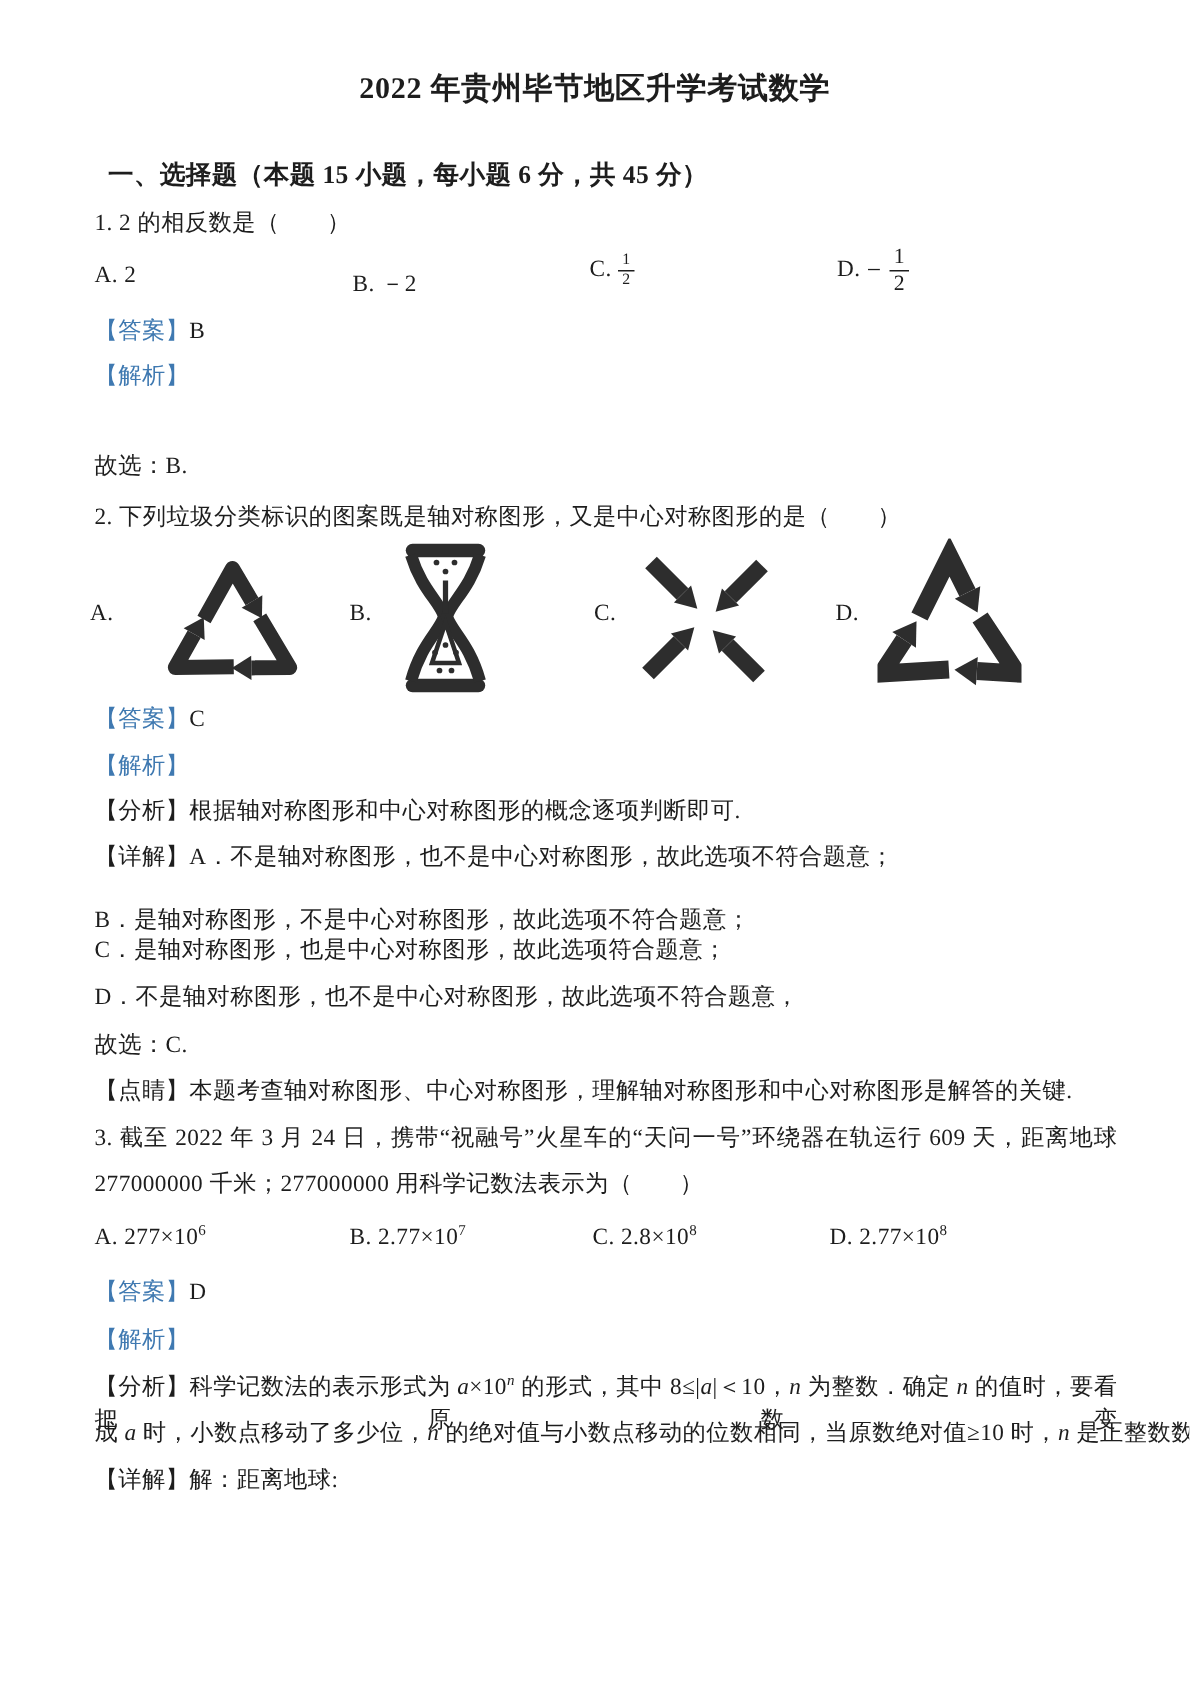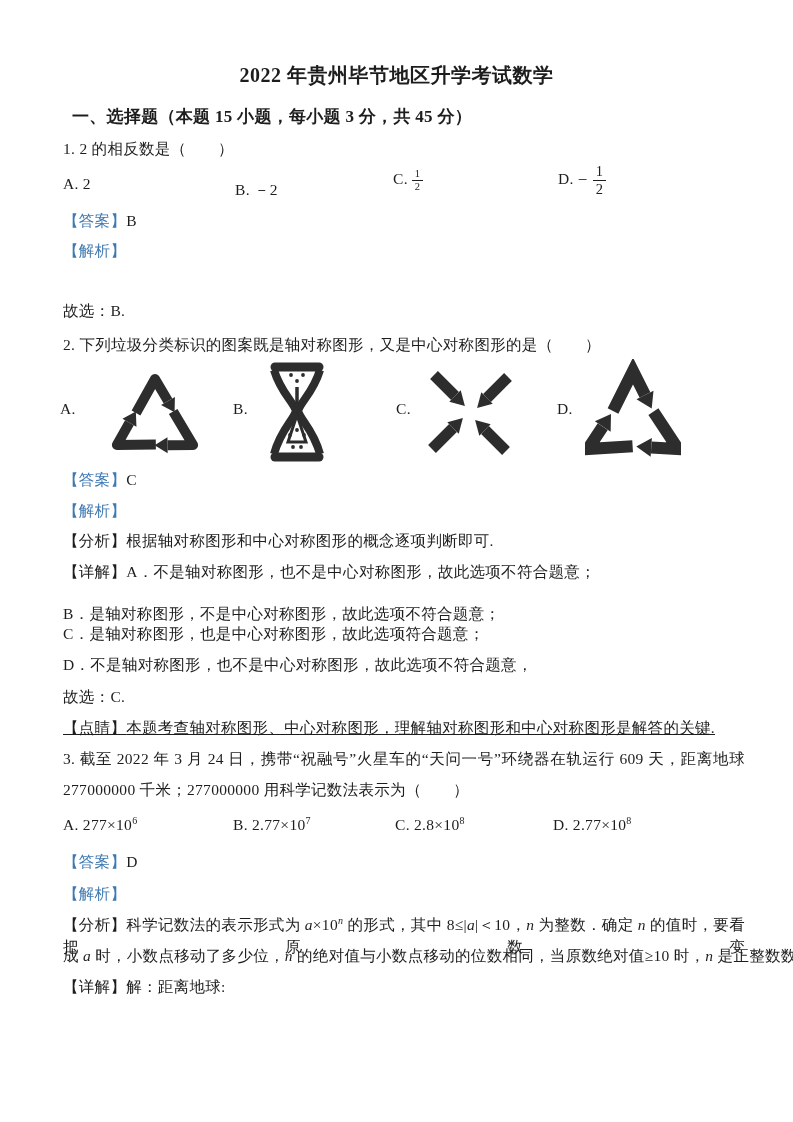--- a/index.html
+++ b/index.html
@@ -24,23 +24,23 @@
   .dsign{font-size:17px;vertical-align:middle;margin-right:1px;}
   .fig{position:absolute;}
   .fig svg{display:block;}
   .figlabel{position:absolute;white-space:nowrap;}
 </style>
 </head>
 <body>
 
 <div class="page">
 
-  <div class="title" style="top:64px;">2022 年贵州毕节地区升学考试数学</div>
-
-  <div class="heading" style="top:106px;">一、选择题（本题 15 小题，每小题 3 分，共 45 分）</div>
+  <div class="title" style="top:48px;">2022 年贵州毕节地区升学考试数学</div>
+
+  <div class="heading" style="top:106px;">一、选择题（本题 15 小题，每小题 6 分，共 45 分）</div>
 
   <div class="line" style="top:138px;">1. 2 的相反数是（　　）</div>
 
   <div class="opt" style="left:63px;top:173px;">
     <span>A.</span>
     <span>2</span>
   </div>
   <div class="opt" style="left:235px;top:162px;margin-top:17px;">
     <span>B.</span>
     <span>－2</span>
@@ -161,21 +161,21 @@
   <div class="line" style="top:530px;">
     <span>【分析】</span><span>根据轴对称图形和中心对称图形的概念逐项判断即可.</span>
   </div>
   <div class="line" style="top:561px;">
     <span>【详解】</span><span>A．不是轴对称图形，也不是中心对称图形，故此选项不符合题意；</span>
   </div>
   <div class="line" style="top:592px;margin-top:11px;">B．是轴对称图形，不是中心对称图形，故此选项不符合题意；</div>
   <div class="line" style="top:623px;">C．是轴对称图形，也是中心对称图形，故此选项符合题意；</div>
   <div class="line" style="top:654px;">D．不是轴对称图形，也不是中心对称图形，故此选项不符合题意，</div>
   <div class="line" style="top:686px;">故选：C.</div>
-  <div class="line" style="top:717px;text-decoration:underline;">
+  <div class="line" style="top:717px;">
     <span>【点睛】</span><span>本题考查轴对称图形、中心对称图形，理解轴对称图形和中心对称图形是解答的关键.</span>
   </div>
 
   <div class="jline" style="top:748px;">3. 截至 2022 年 3 月 24 日，携带“祝融号”火星车的“天问一号”环绕器在轨运行 609 天，距离地球</div>
   <div class="line" style="top:779px;">277000000 千米；277000000 用科学记数法表示为（　　）</div>
 
   <div class="opt" style="left:63px;top:814px;">
     <span>A.</span>
     <span><span>277×10</span><sup>6</sup></span>
   </div>

